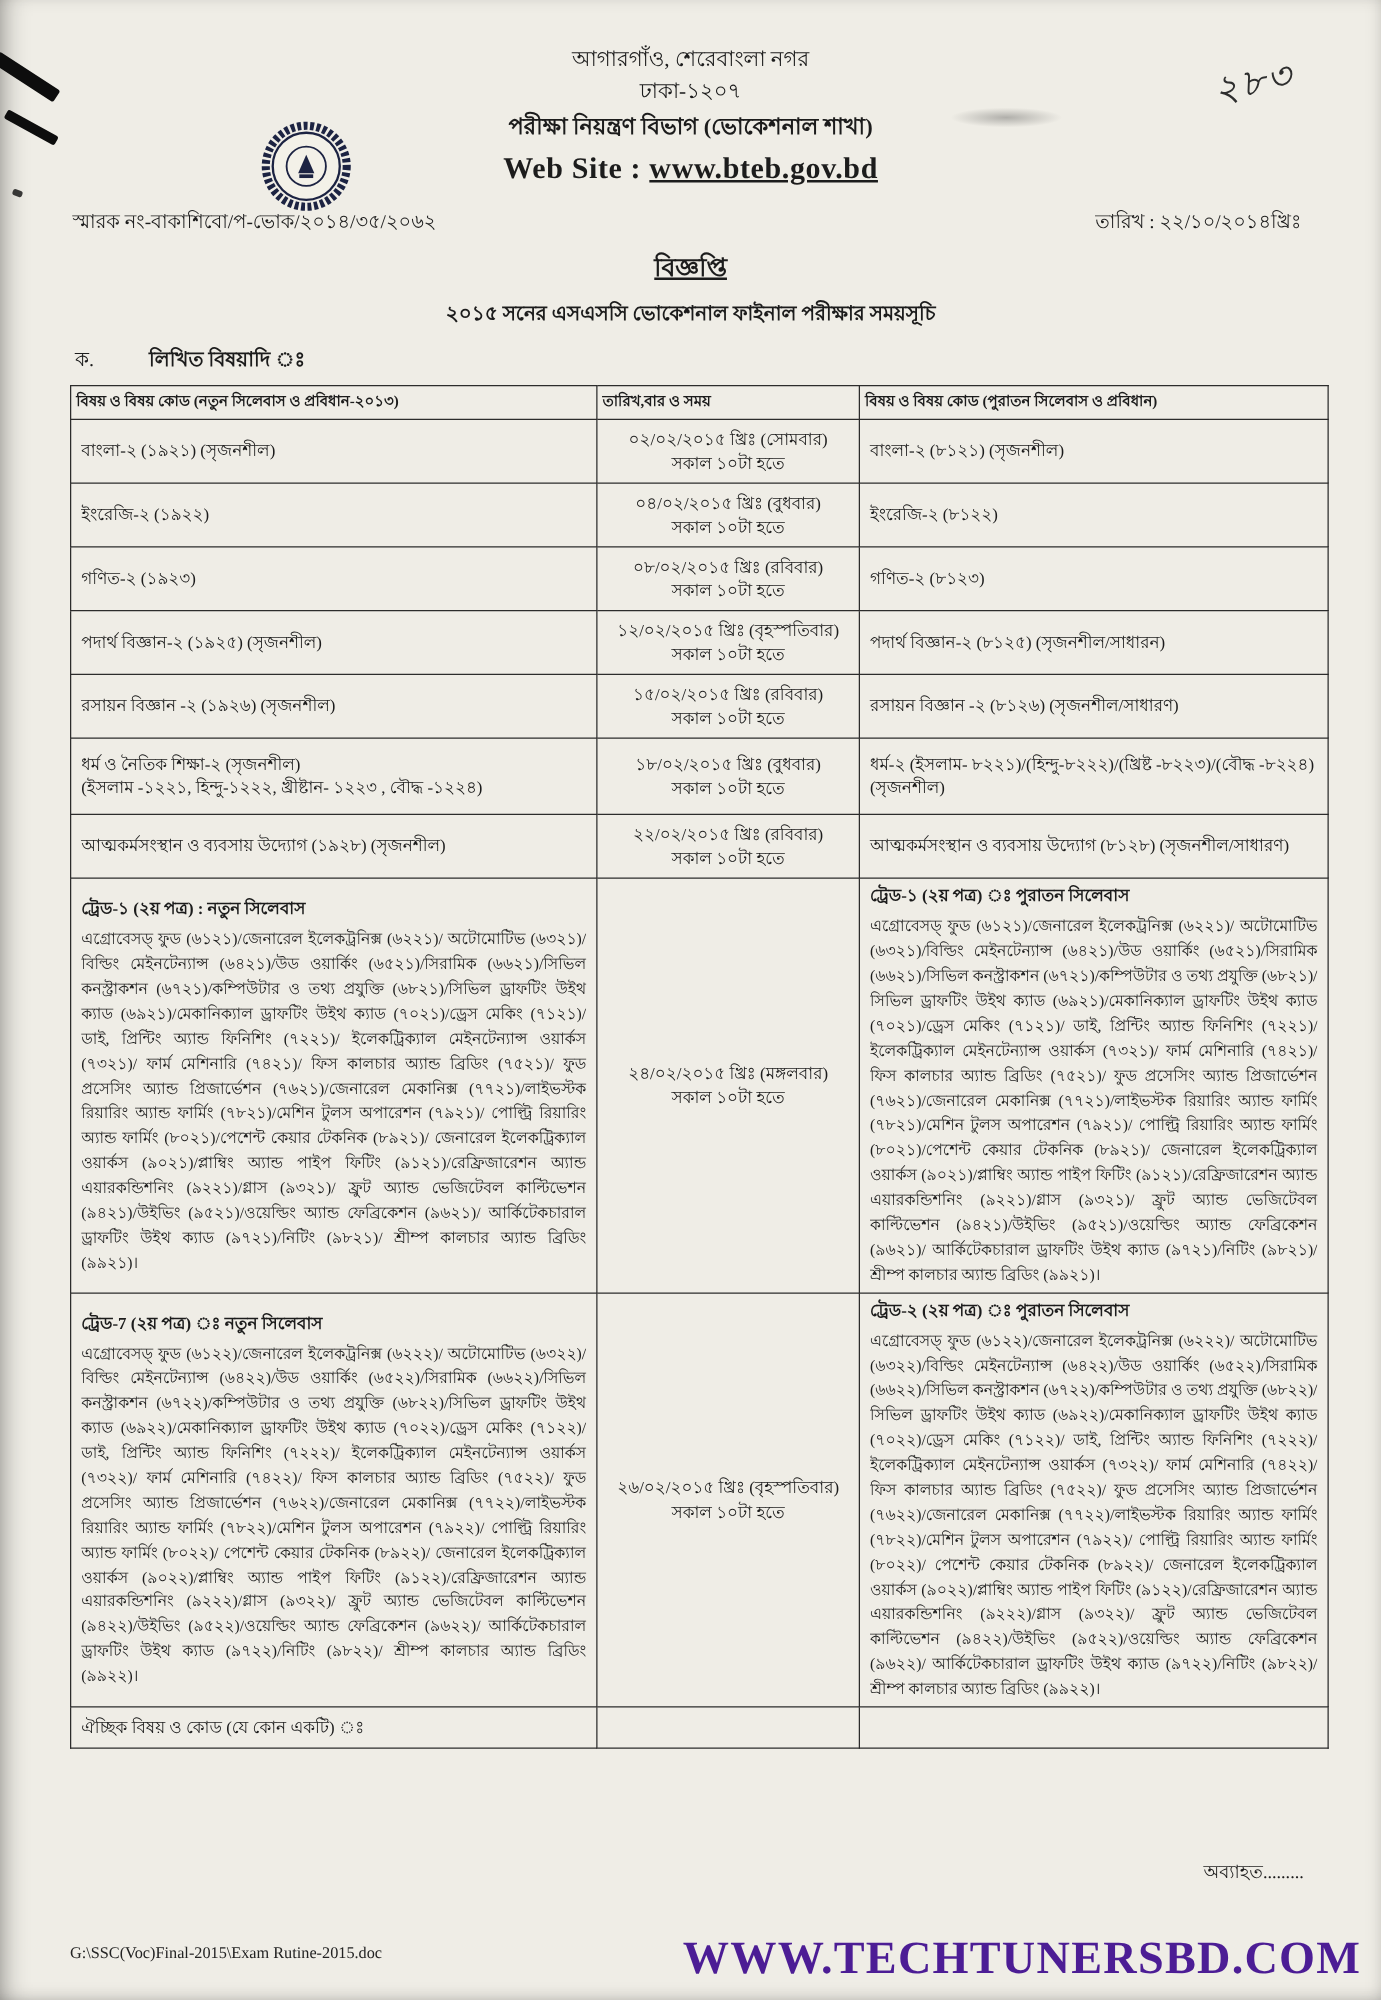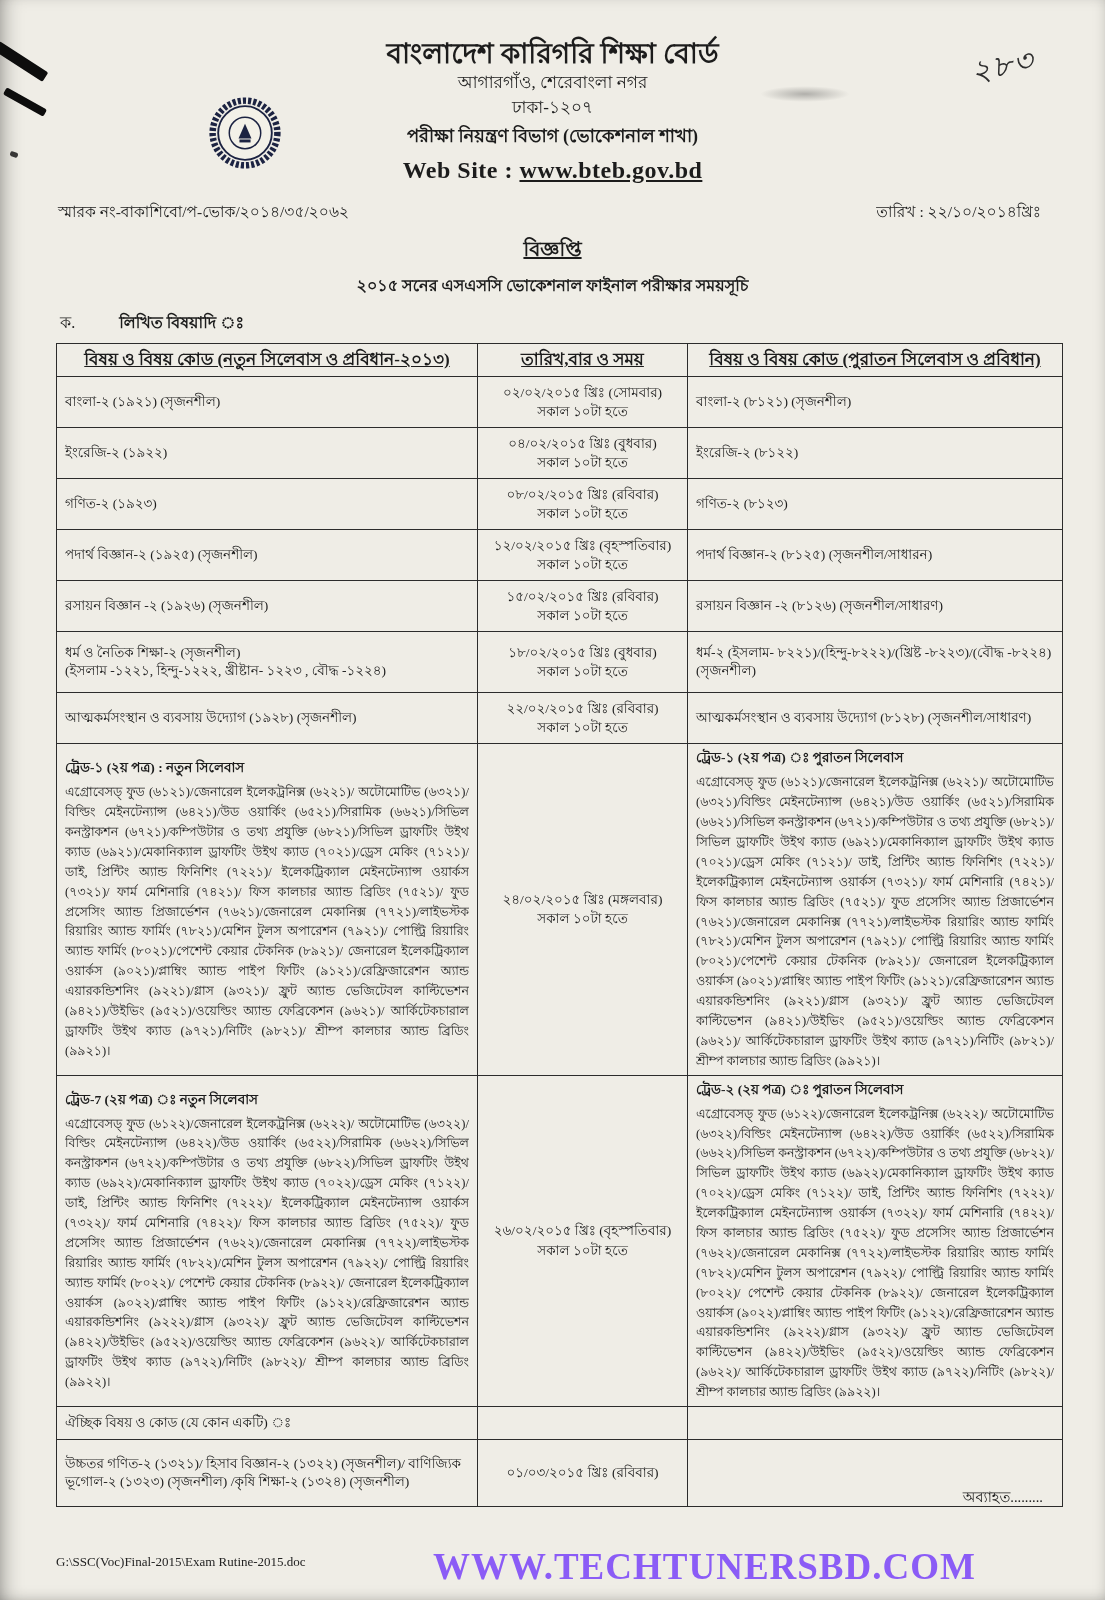--- a/index.html
+++ b/index.html
@@ -37,38 +37,38 @@
   .memo-date{margin-right:6px;}
   
   .notice-title{text-align:center;font-size:20px;font-weight:bold;text-decoration:underline;margin-top:8px;}
   .notice-subtitle{text-align:center;font-size:16px;font-weight:bold;margin-top:6px;}
   .section-line{display:flex;gap:44px;margin:10px 0 6px 60px;font-size:16px;}
   .section-title{font-weight:bold;}
   
   table.sched{border-collapse:collapse;table-layout:fixed;width:1006px;margin:2px 0 0 56px;background:transparent;}
   table.sched col.c1{width:421px;} table.sched col.c2{width:210px;} table.sched col.c3{width:375px;}
   table.sched th,table.sched td{border:1.4px solid #2c2c2c;padding:3px 8px;vertical-align:middle;}
-  table.sched th{font-size:17px;font-weight:bold;text-align:center;height:22px;padding:2px 4px;text-decoration:underline;}
+  table.sched th{font-size:12px;font-weight:bold;text-align:left;height:22px;padding:2px 4px;}
   td.subj{font-size:13.5px;text-align:left;line-height:1.35;}
   td.date{font-size:13.5px;text-align:center;line-height:1.45;}
   .preline{white-space:pre-line;}
   tr.r-n td{height:44px;}
   tr.r-rel td{height:54px;}
   tr.r-opt td{height:26px;}
   tr.r-last td{height:60px;}
   td.trade{vertical-align:top;padding:5px 9px;}
   .t-title{font-size:13.5px;font-weight:bold;margin-bottom:3px;}
   .t-body{font-size:12.6px;line-height:1.58;text-align:justify;max-height:306px;overflow:hidden;}
   
   .continued{position:absolute;right:62px;bottom:90px;font-size:14.5px;margin-left:40px;}
   .filepath{position:absolute;left:56px;bottom:30px;font-size:13px;color:#222;}
   .watermark{
     position:absolute;left:320px;right:16px;bottom:12px;
-    text-align:center;font-size:37px;font-weight:bold;
-    color:#8b5cf6;letter-spacing:1px;
+    text-align:right;font-size:37px;font-weight:bold;
+    color:#4c1d95;letter-spacing:1px;
     font-family:"Liberation Serif","DejaVu Serif",serif;
   }
 </style>
 </head>
 <body>
 
 <div class="page">
 
   <div class="artifact a1"></div>
   <div class="artifact a2"></div>
@@ -79,21 +79,20 @@
   <div class="header">
     <span class="seal">
       <svg width="74" height="74" viewBox="0 0 80 80">
         <circle cx="40" cy="40" r="35" fill="none" stroke="#1c2342" stroke-width="7" stroke-dasharray="3.4 2.2"></circle>
         <circle cx="40" cy="40" r="29" fill="#f3f1e8" stroke="#1c2342" stroke-width="2"></circle>
         <circle cx="40" cy="40" r="17" fill="none" stroke="#1c2342" stroke-width="1.6"></circle>
         <path d="M33 46 L40 30 L47 46 Z" fill="#1c2342"></path>
         <rect x="34" y="47" width="12" height="3.2" fill="#1c2342"></rect>
       </svg>
     </span>
-    <div class="org-name">বাংলাদেশ কারিগরি শিক্ষা বোর্ড</div>
     <div class="addr">আগারগাঁও, শেরেবাংলা নগর</div>
     <div class="addr">ঢাকা-১২০৭</div>
     <div class="dept">পরীক্ষা নিয়ন্ত্রণ বিভাগ (ভোকেশনাল শাখা)</div>
     <div class="website"><span>Web Site : </span><span class="url">www.bteb.gov.bd</span></div>
   </div>
 
   <div class="memo-row">
     <span class="memo-no">স্মারক নং-বাকাশিবো/প-ভোক/২০১৪/৩৫/২০৬২</span>
     <span class="memo-date">তারিখ : ২২/১০/২০১৪খ্রিঃ</span>
   </div>
@@ -186,25 +185,20 @@
         <td class="trade">
           <div class="t-title">ট্রেড-২ (২য় পত্র) ঃ পুরাতন সিলেবাস</div>
           <div class="t-body">এগ্রোবেসড্ ফুড (৬১২২)/জেনারেল ইলেকট্রনিক্স (৬২২২)/ অটোমোটিভ (৬৩২২)/বিল্ডিং মেইনটেন্যান্স (৬৪২২)/উড ওয়ার্কিং (৬৫২২)/সিরামিক (৬৬২২)/সিভিল কনস্ট্রাকশন (৬৭২২)/কম্পিউটার ও তথ্য প্রযুক্তি (৬৮২২)/সিভিল ড্রাফটিং উইথ ক্যাড (৬৯২২)/মেকানিক্যাল ড্রাফটিং উইথ ক্যাড (৭০২২)/ড্রেস মেকিং (৭১২২)/ ডাই, প্রিন্টিং অ্যান্ড ফিনিশিং (৭২২২)/ ইলেকট্রিক্যাল মেইনটেন্যান্স ওয়ার্কস (৭৩২২)/ ফার্ম মেশিনারি (৭৪২২)/ ফিস কালচার অ্যান্ড ব্রিডিং (৭৫২২)/ ফুড প্রসেসিং অ্যান্ড প্রিজার্ভেশন (৭৬২২)/জেনারেল মেকানিক্স (৭৭২২)/লাইভস্টক রিয়ারিং অ্যান্ড ফার্মিং (৭৮২২)/মেশিন টুলস অপারেশন (৭৯২২)/ পোল্ট্রি রিয়ারিং অ্যান্ড ফার্মিং (৮০২২)/ পেশেন্ট কেয়ার টেকনিক (৮৯২২)/ জেনারেল ইলেকট্রিক্যাল ওয়ার্কস (৯০২২)/প্লাম্বিং অ্যান্ড পাইপ ফিটিং (৯১২২)/রেফ্রিজারেশন অ্যান্ড এয়ারকন্ডিশনিং (৯২২২)/গ্লাস (৯৩২২)/ ফ্রুট অ্যান্ড ভেজিটেবল কাল্টিভেশন (৯৪২২)/উইভিং (৯৫২২)/ওয়েল্ডিং অ্যান্ড ফেব্রিকেশন (৯৬২২)/ আর্কিটেকচারাল ড্রাফটিং উইথ ক্যাড (৯৭২২)/নিটিং (৯৮২২)/ শ্রীম্প কালচার অ্যান্ড ব্রিডিং (৯৯২২)।</div>
         </td>
       </tr>
       <tr class="r-opt">
         <td class="subj preline">ঐচ্ছিক বিষয় ও কোড (যে কোন একটি) ঃ</td>
         <td class="date preline"></td>
         <td class="subj preline"></td>
       </tr>
-      <tr class="r-last">
-        <td class="subj preline">উচ্চতর গণিত-২ (১৩২১)/ হিসাব বিজ্ঞান-২ (১৩২২) (সৃজনশীল)/ বাণিজ্যিক ভূগোল-২ (১৩২৩) (সৃজনশীল) /কৃষি শিক্ষা-২ (১৩২৪) (সৃজনশীল)</td>
-        <td class="date preline">০১/০৩/২০১৫ খ্রিঃ (রবিবার)</td>
-        <td class="subj preline"></td>
-      </tr>
     </tbody>
   </table>
 
   <div class="continued">অব্যাহত.........</div>
   <div class="filepath">G:\SSC(Voc)Final-2015\Exam Rutine-2015.doc</div>
   <div class="watermark">WWW.TECHTUNERSBD.COM</div>
 
 </div>
 
 </body></html>

